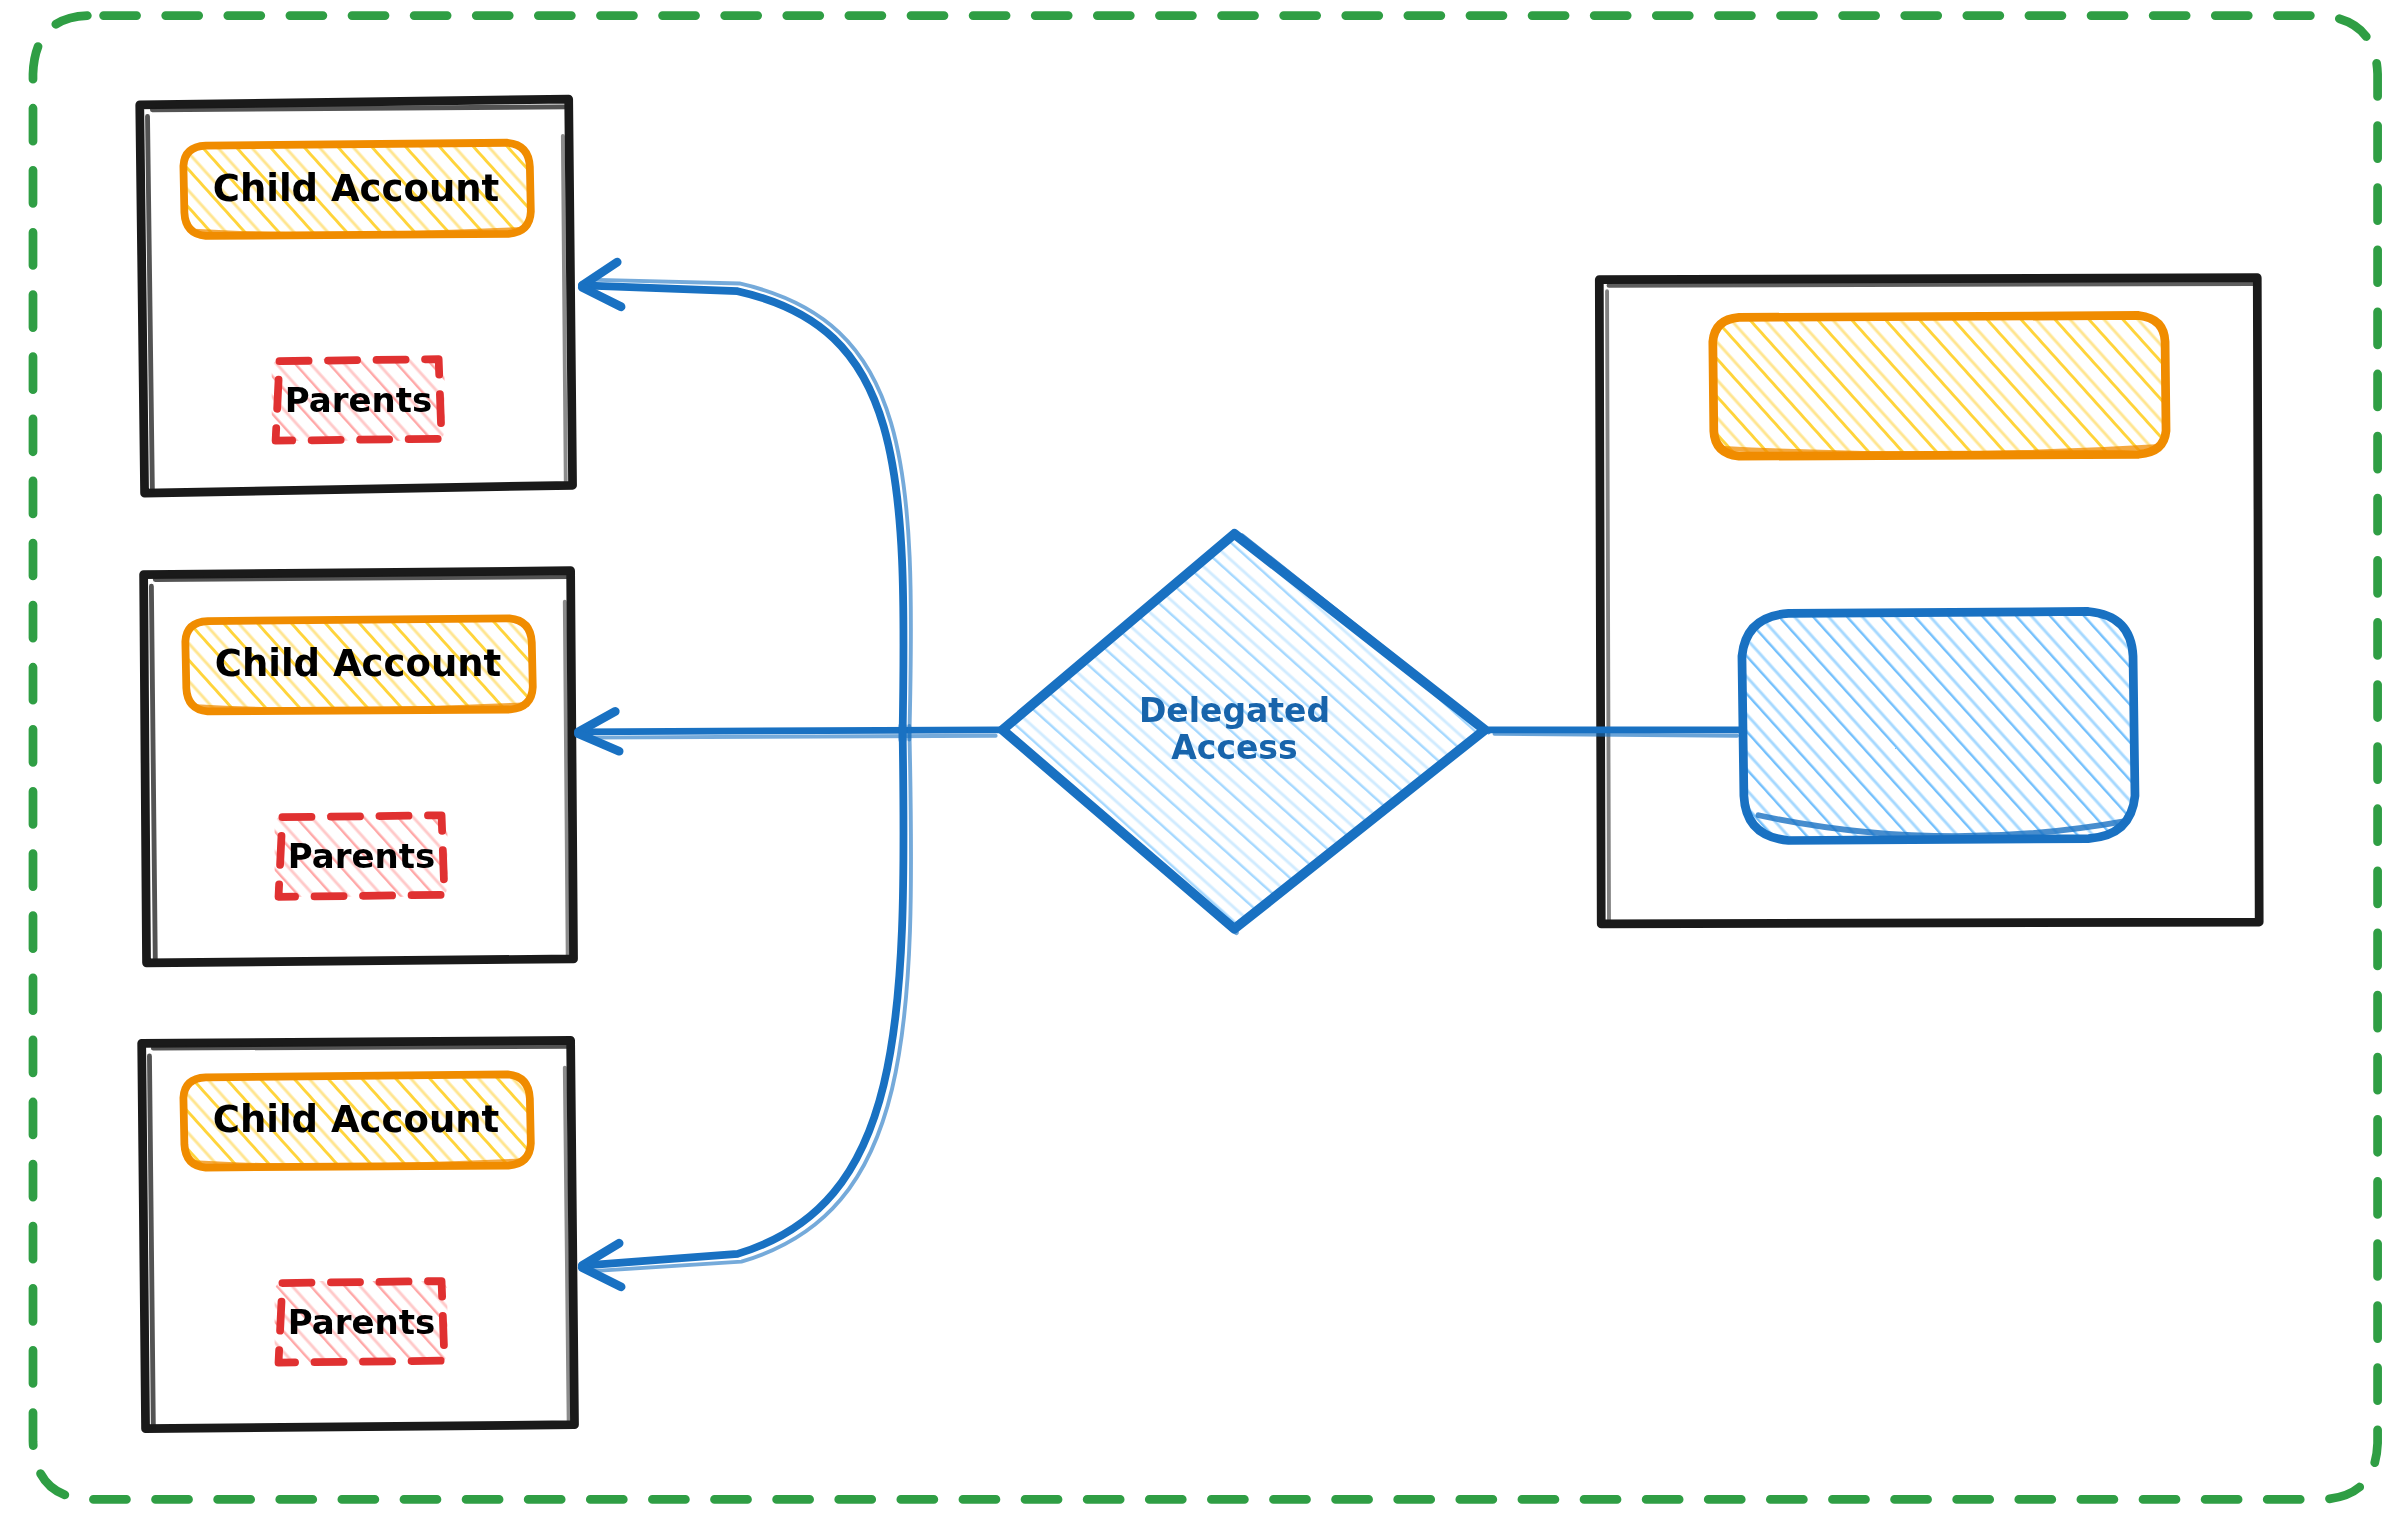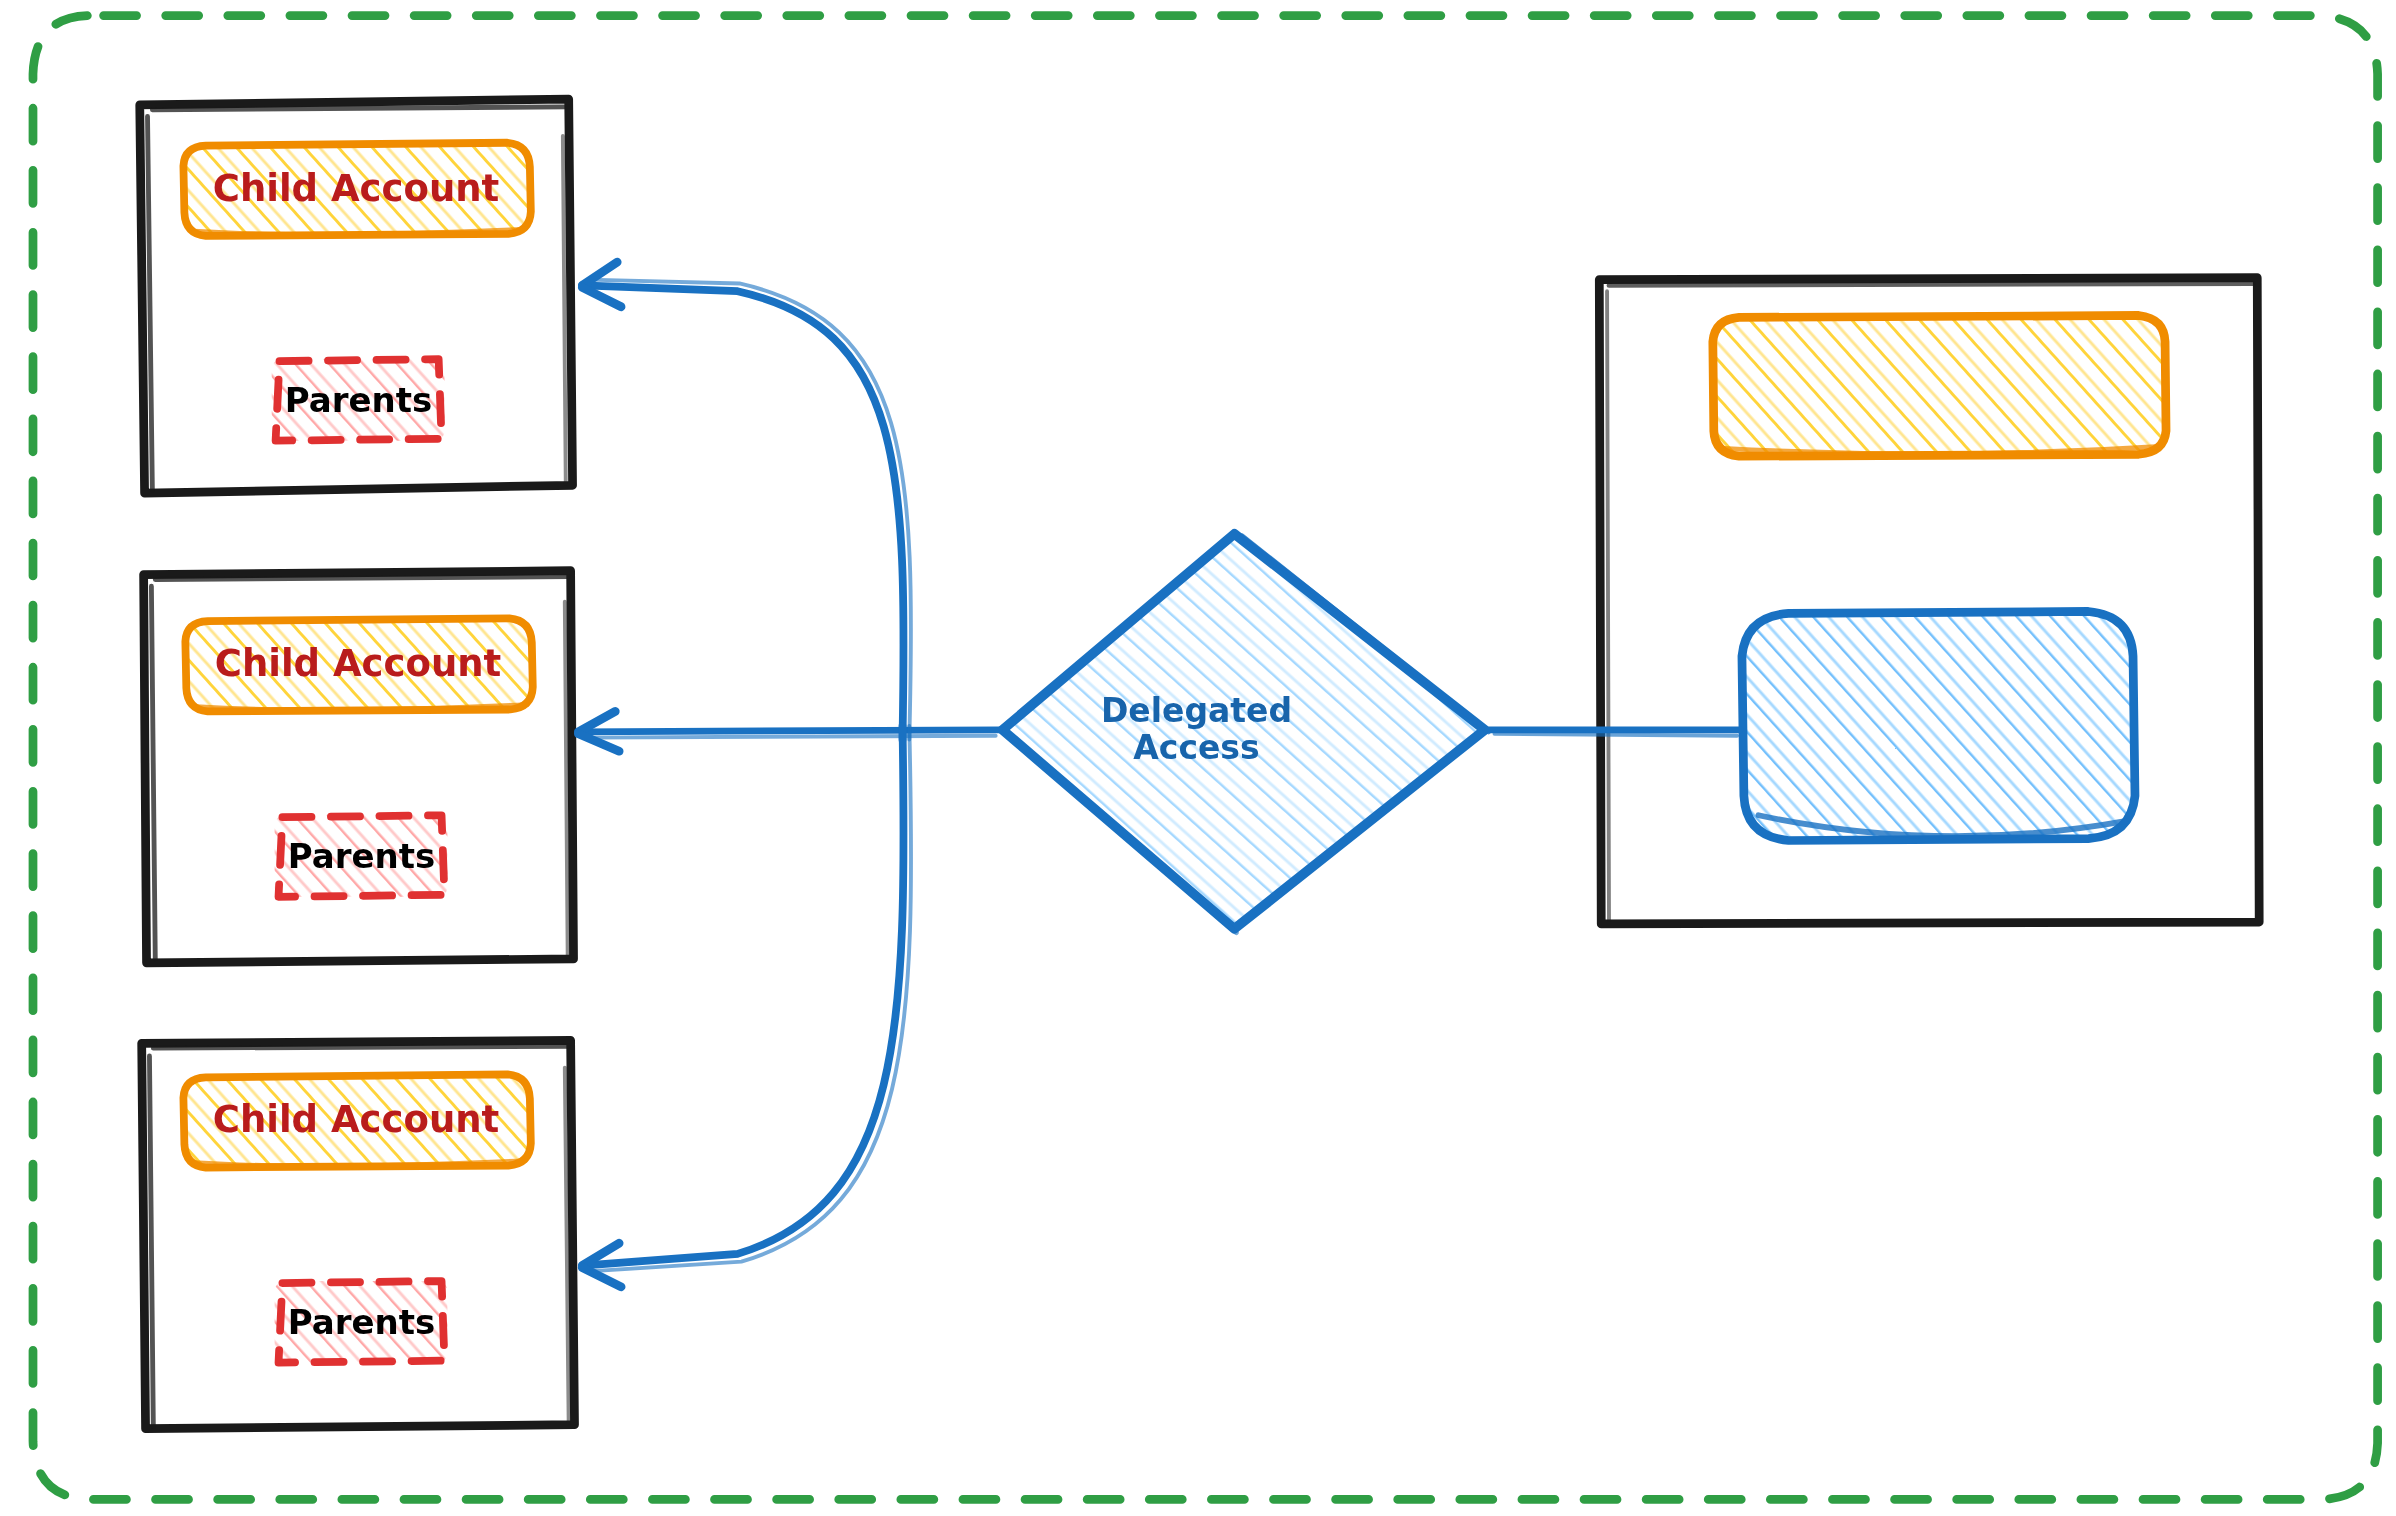--- a/index.html
+++ b/index.html
@@ -1,21 +1,21 @@
 <!DOCTYPE html>
 <html><head>
 <meta charset="utf-8">
 <style>
   html,body{margin:0;padding:0;background:#ffffff;}
   #stage{position:relative;width:2397px;height:1517px;background:#ffffff;
          font-family:"DejaVu Sans", sans-serif;overflow:hidden;}
   #stage svg{position:absolute;top:0;left:0;width:2397px;height:1517px;}
   .lbl{position:absolute;display:flex;align-items:center;justify-content:center;
        text-align:center;pointer-events:none;white-space:pre-line;line-height:1.12;}
-  .t-black{color:#b91c1c;font-weight:700;}
+  .t-black{color:#000000;font-weight:700;}
   .t-red{color:#000000;font-weight:700;}
   .t-blue{color:#1864ab;font-weight:700;}
 </style>
 </head>
 <body>
 
 <div id="stage">
 
   <svg viewBox="0 0 2470 1563" xmlns="http://www.w3.org/2000/svg" aria-hidden="true">
     <defs>
@@ -152,16 +152,16 @@
   <div class="lbl t-black" style="left:184px;top:144px;width:344px;height:89px;font-size:37px;">Child Account</div>
   <div class="lbl t-red" style="left:272px;top:359px;width:173px;height:82px;font-size:34px;">Parents</div>
 
   <div class="lbl t-black" style="left:186px;top:619px;width:344px;height:89px;font-size:37px;">Child Account</div>
   <div class="lbl t-red" style="left:275px;top:815px;width:173px;height:82px;font-size:34px;">Parents</div>
 
   <div class="lbl t-black" style="left:184px;top:1075px;width:344px;height:89px;font-size:37px;">Child Account</div>
   <div class="lbl t-red" style="left:275px;top:1281px;width:173px;height:82px;font-size:34px;">Parents</div>
 
 
-  <div class="lbl t-blue" style="left:1041px;top:670px;width:311px;height:120px;font-size:33px;">Delegated
+  <div class="lbl t-blue" style="left:1079px;top:670px;width:311px;height:120px;font-size:33px;">Delegated
 Access</div>
 </div>
 
 
 </body></html>

